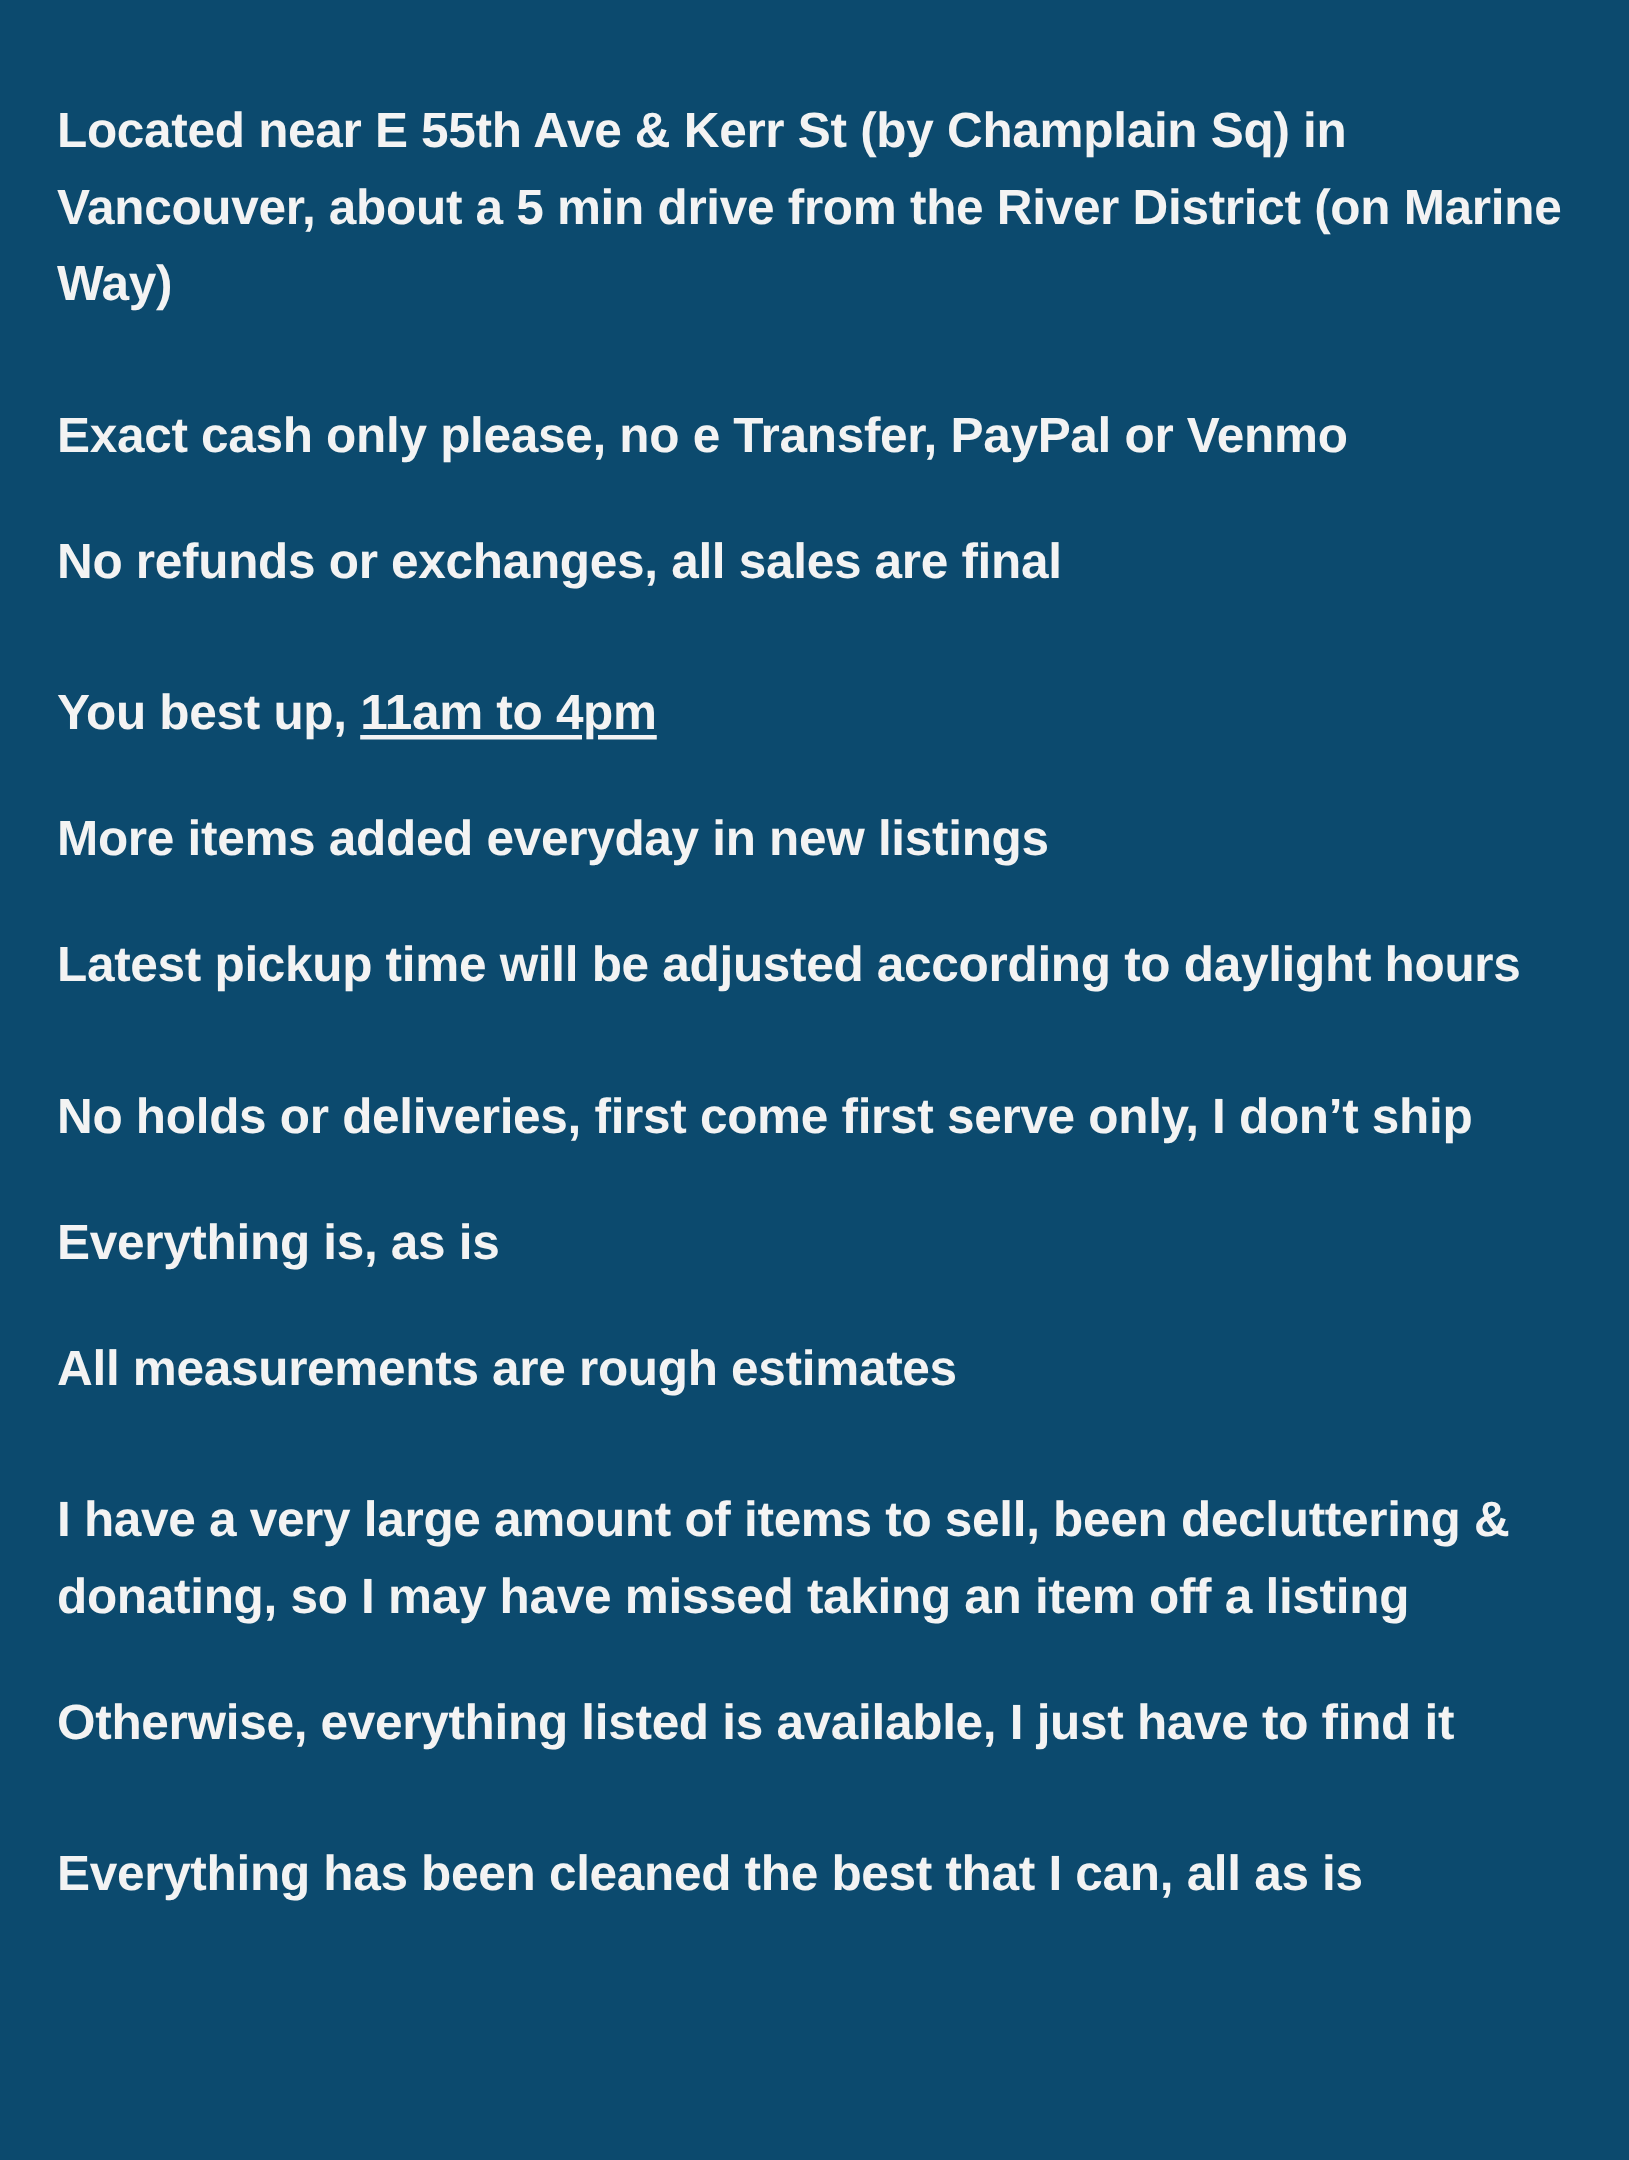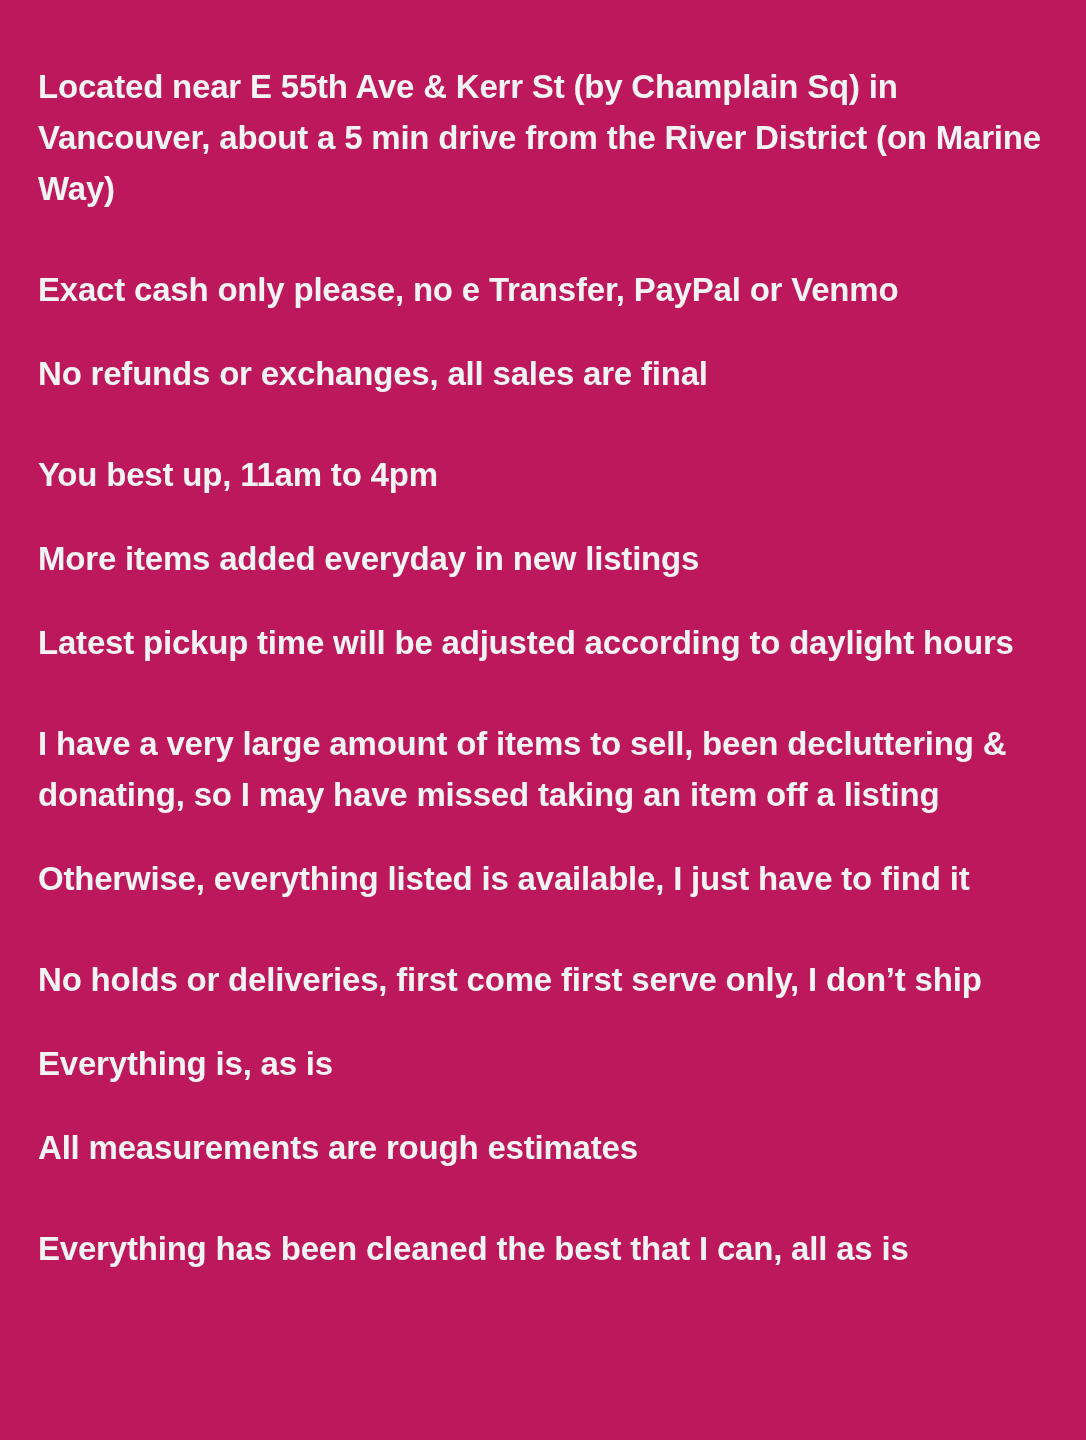--- a/index.html
+++ b/index.html
@@ -10,39 +10,40 @@
   body {
     width: 1086px;
     height: 1440px;
     overflow: hidden;
     font-family: "Liberation Sans", sans-serif;
   }
   .page {
     box-sizing: border-box;
     width: 1086px;
     height: 1440px;
-    background: #be185d;
+    background: #0c4a6e;
     padding: 28px 36px 16px 38px;
   }
   .block {
     margin: 0 0 50px 0;
   }
   .block:last-child {
     margin-bottom: 0;
   }
   .line {
     color: #f3f3f3;
     font-size: 33px;
     line-height: 51px;
     font-weight: 700;
     letter-spacing: -0.2px;
     white-space: pre-wrap;
     word-break: normal;
   }
   .line .underline {
+    text-decoration: underline;
     text-underline-offset: 4px;
   }
 </style>
 </head>
 <body>
 
 <div class="page">
 
   <div class="block">
     <p class="line">Located near E 55th Ave &amp; Kerr St (by Champlain Sq) in Vancouver, about a 5 min drive from the River District (on Marine Way)</p>
@@ -53,27 +54,27 @@
     <p class="line">No refunds or exchanges, all sales are final</p>
   </div>
 
   <div class="block">
     <p class="line"><span>You best up, </span><span class="underline">11am to 4pm</span></p>
     <p class="line">More items added everyday in new listings</p>
     <p class="line">Latest pickup time will be adjusted according to daylight hours</p>
   </div>
 
   <div class="block">
-    <p class="line">I have a very large amount of items to sell, been decluttering &amp; donating, so I may have missed taking an item off a listing</p>
-    <p class="line">Otherwise, everything listed is available, I just have to find it</p>
+    <p class="line">No holds or deliveries, first come first serve only, I don’t ship</p>
+    <p class="line">Everything is, as is</p>
+    <p class="line">All measurements are rough estimates</p>
   </div>
 
   <div class="block">
-    <p class="line">No holds or deliveries, first come first serve only, I don’t ship</p>
-    <p class="line">Everything is, as is</p>
-    <p class="line">All measurements are rough estimates</p>
+    <p class="line">I have a very large amount of items to sell, been decluttering &amp; donating, so I may have missed taking an item off a listing</p>
+    <p class="line">Otherwise, everything listed is available, I just have to find it</p>
   </div>
 
   <div class="block">
     <p class="line">Everything has been cleaned the best that I can, all as is</p>
   </div>
 
 </div>
 
 </body></html>

